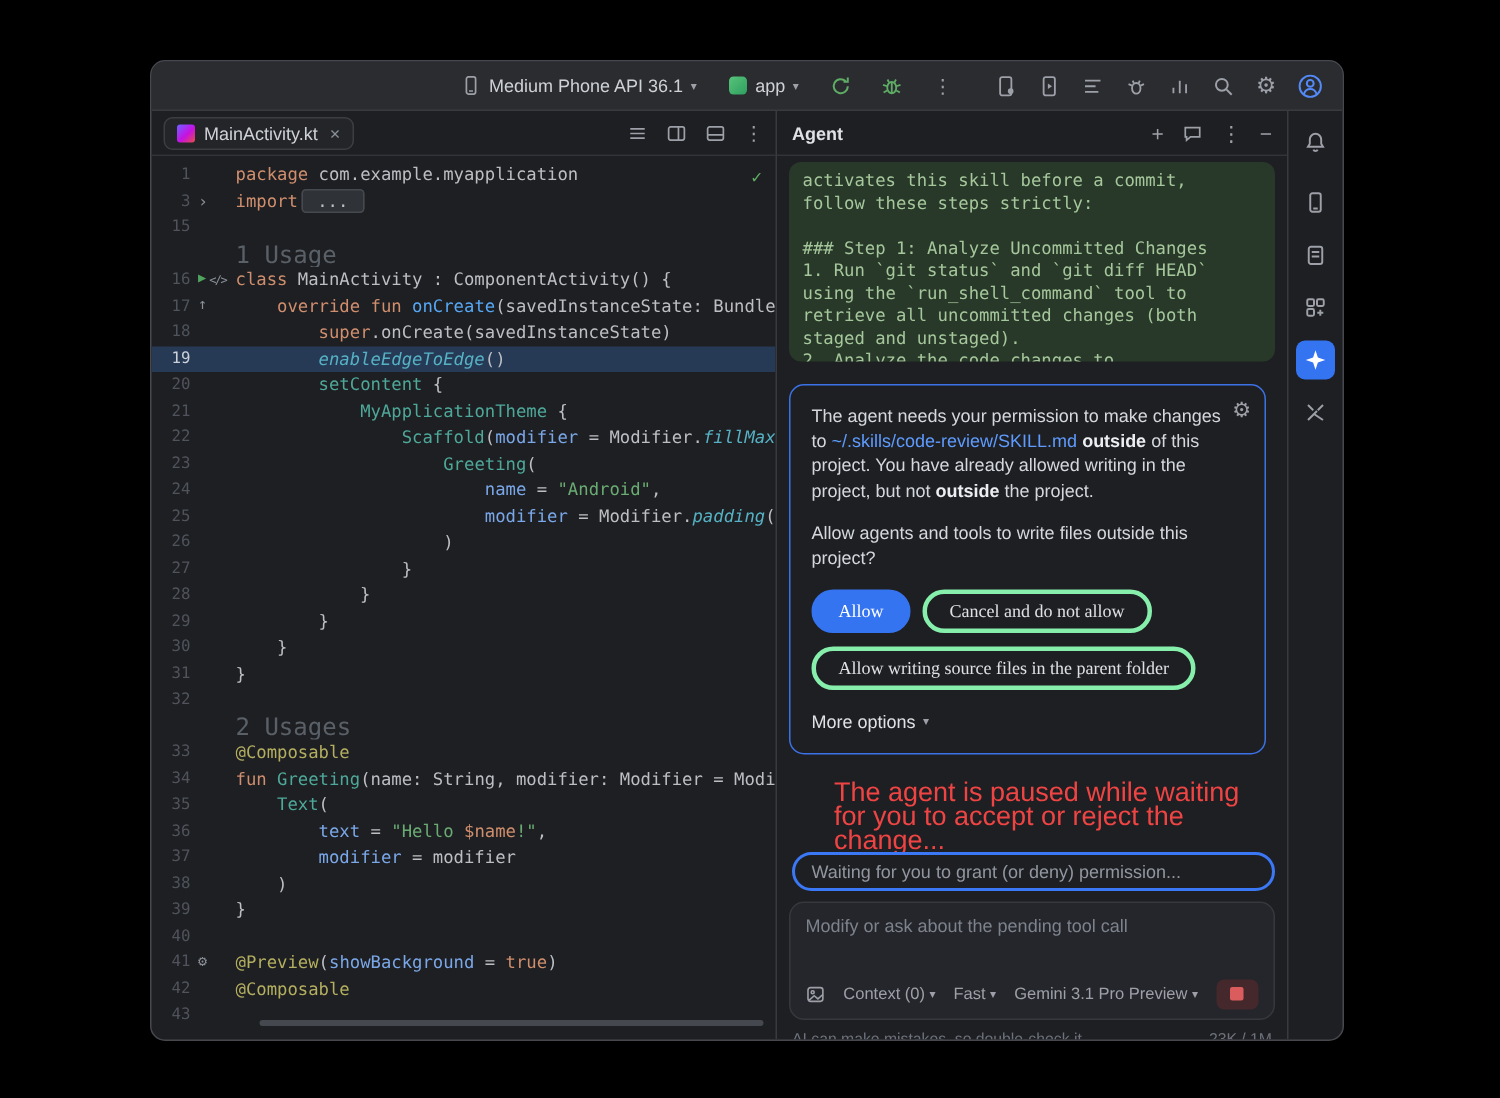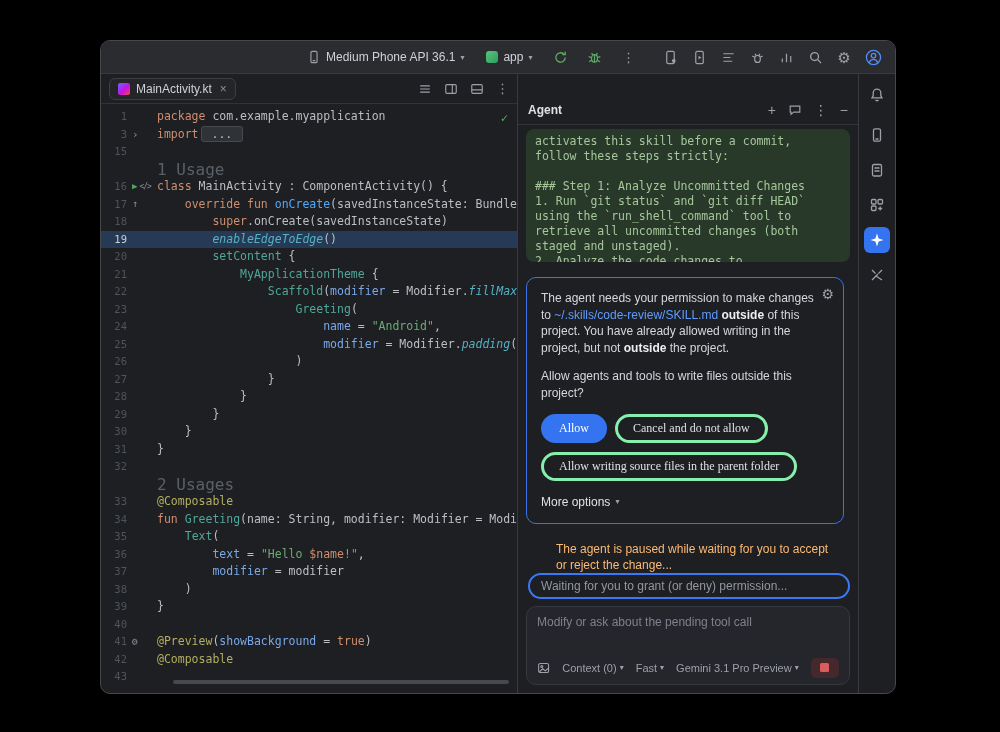--- a/index.html
+++ b/index.html
@@ -30,21 +30,21 @@
   
   .tabbar { height:30px; flex:none; border-bottom:1px solid #313338; display:flex; align-items:center; padding:0 8px;gap:40px; }
   .tab { display:flex; align-items:center; gap:6px; border:1px solid #3c3e43; background:#232529; border-radius:6px;
          padding:3px 8px; font-size:12px; color:#ced1d6; }
   .kticon { width:12px; height:12px; border-radius:2px; flex:none;
             background:linear-gradient(135deg,#7F52FF 10%,#C711E1 55%,#E44857 95%); }
   .tabclose { color:#8a8f98; font-size:12px; line-height:1; margin-left:2px; }
   .tbr { margin-left:auto; display:flex; align-items:center; gap:12px; color:#9da0a8; }
 
   .agent-header { height:30px; flex:none; border-bottom:1px solid #313338; display:flex; align-items:center;
-                  padding:0 10px; font-size:12px; font-weight:bold; color:#dfe1e5;margin-top:21px; }
+                  padding:0 10px; font-size:12px; font-weight:bold; color:#dfe1e5; }
   .ah-icons { margin-left:auto; display:flex; align-items:center; gap:12px; color:#9da0a8; font-weight:normal; }
   .ah-icons span { font-size:14px; line-height:1; }
 
   
   .editor { flex:1; position:relative; overflow:hidden; padding-top:4px;
             font-family:"DejaVu Sans Mono", monospace; font-size:11.5px; }
   .cl { display:flex; height:17.5px; line-height:17.5px; }
   .cl.cur { background:#263a56; }
   .ln { width:26px; flex:none; text-align:right; color:#4e535c; font-size:10.5px; }
   .cl.cur .ln { color:#ccd1d9; }
@@ -74,21 +74,21 @@
   .perm .pgear { position:absolute; top:9px; right:9px; color:#9da0a8; font-size:14px; line-height:1; }
   .plink { color:#5e9bff; }
   .pbold { font-weight:bold; color:#eceef2; }
   .perm-q { margin-top:12px; }
   .btnrow { margin-top:13px; display:flex; gap:8px; }
   .btn { border-radius:15px; font-size:12px; padding:4px 15px; color:#dfe1e5; background:transparent;
          border:3px solid #86efac; font-family:Liberation Serif, serif; white-space:nowrap; }
   .btn.primary { background:#3574F0; border-color:#3574F0; color:#fff; }
   .btn.wide { margin-top:9px; }
   .moreopts { margin-top:13px; font-size:12px; color:#dfe1e5; display:flex; align-items:center; gap:5px; }
-  .status { margin:17px 20px 0 38px; color:#fdba74; font-size:12px; line-height:16px; }
+  .status { margin:17px 20px 0 38px; color:#ef4444; font-size:18px; line-height:16px; }
   .bottomgroup { margin-top:auto; }
   .pill { margin:0 8px 0 10px; height:26px; border:2px solid #3b78f5; border-radius:14px;
           display:flex; align-items:center; padding:0 11px; color:#9196a0; font-size:12px; }
   .composer { margin:7px 8px 0; background:#24262b; border:1px solid #36383e; border-radius:10px;
               height:79px; display:flex; flex-direction:column; padding:8px 10px 6px; }
   .composer .ph { color:#7d828c; font-size:12px; flex:1; }
   .crow { display:flex; align-items:center; gap:12px; color:#9da0a8; font-size:11px; }
   .crow .dd { display:flex; align-items:center; gap:3px; white-space:nowrap; }
   .stop { margin-left:auto; width:30px; height:20px; background:#45282c; border-radius:5px;
           display:flex; align-items:center; justify-content:center; }

